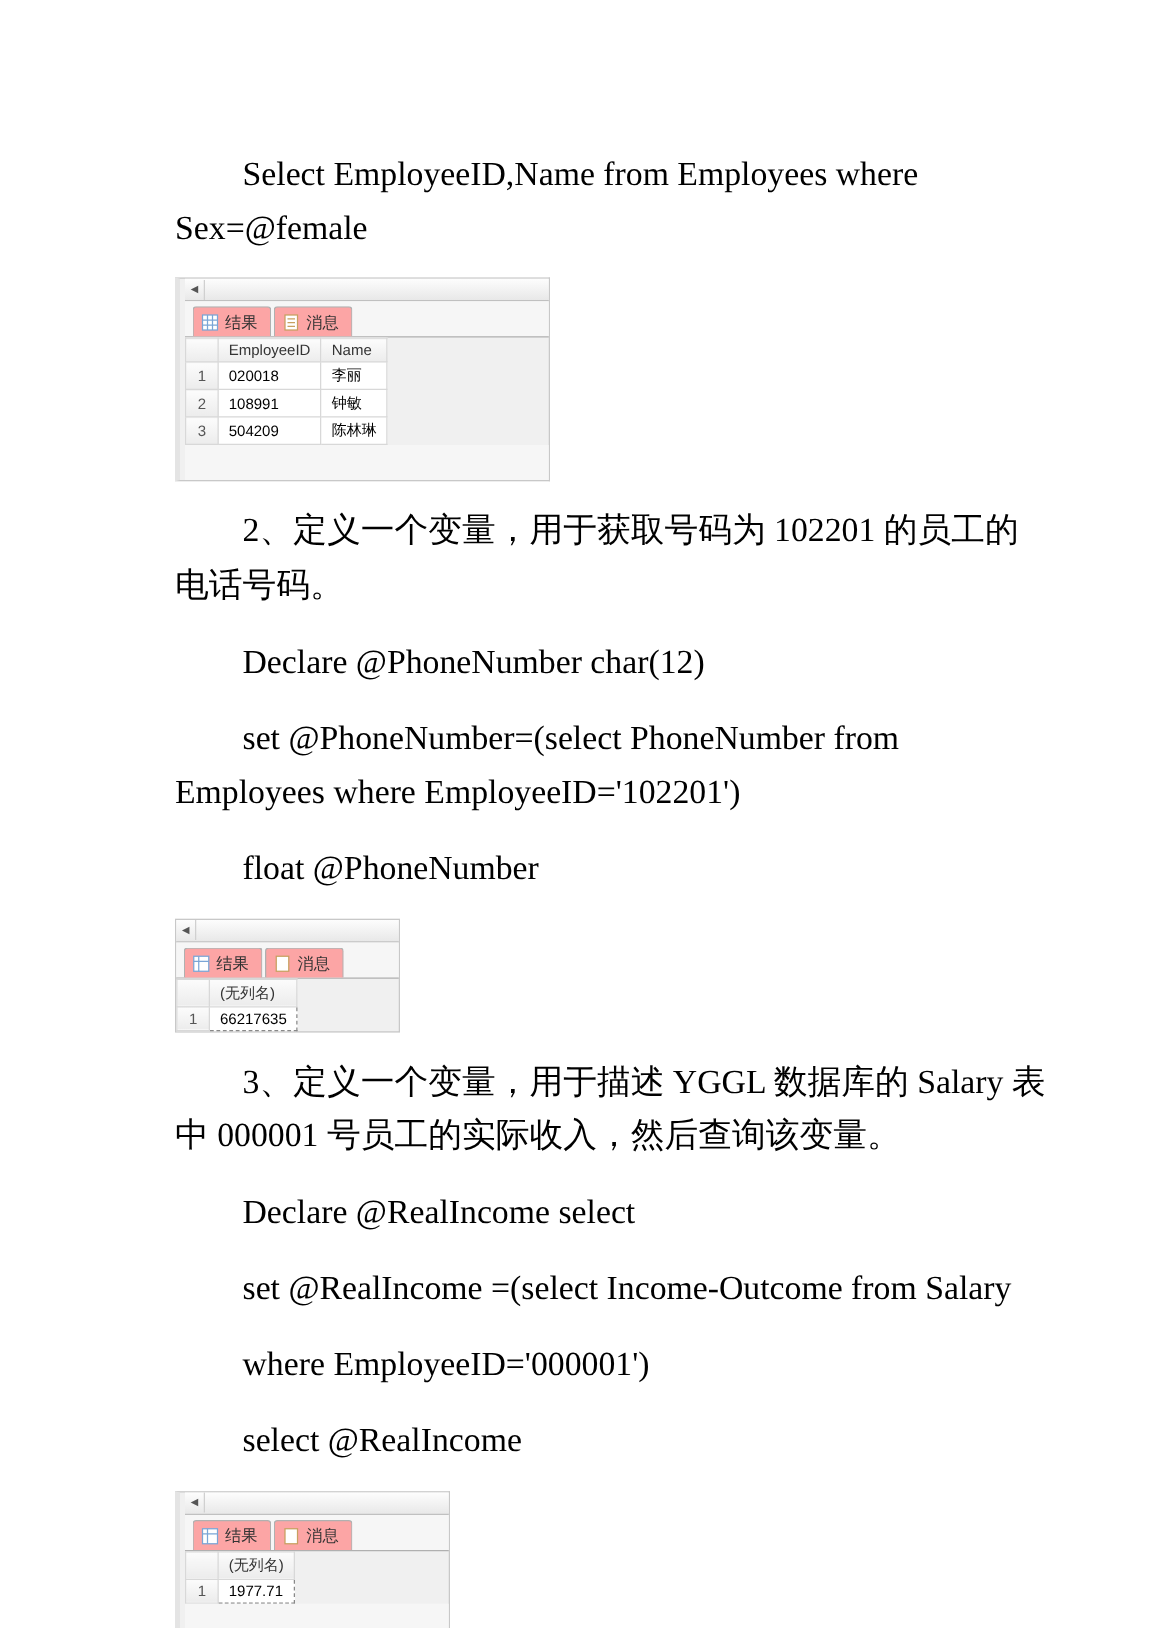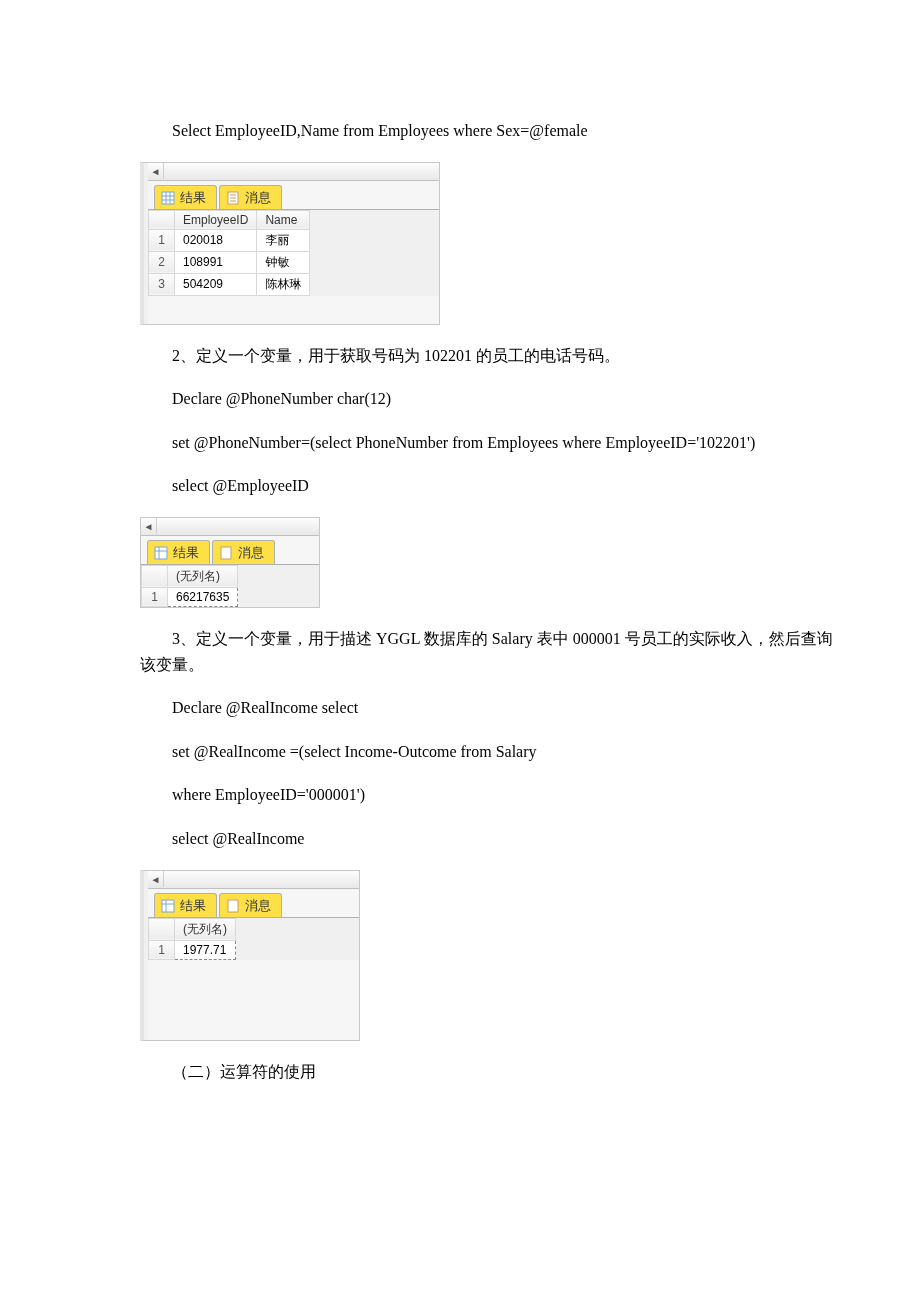--- a/index.html
+++ b/index.html
@@ -4,21 +4,21 @@
 <style>
   * { box-sizing: border-box; margin: 0; padding: 0; }
   body {
     background: #ffffff;
     width: 920px;
     margin: 0 auto;
     font-family: "Times New Roman", SimSun, serif;
     color: #000;
     padding: 100px 80px 60px 140px;
   }
-  .para { font-size: 16px; line-height: 1.6; margin: 18px 0; }
+  .para { font-size: 27px; line-height: 1.6; margin: 18px 0; }
   .indent { text-indent: 2em; }
   .result-block { margin: 8px 0 8px 0; }
   .result-frame {
     background: #f0f0f0;
     border: 1px solid #c8c8c8;
     display: inline-block;
   }
   .result-frame.withleft { border-left: 4px solid #e4e4e4; padding-left: 4px; }
   .scroll-corner {
     height: 18px;
@@ -33,21 +33,21 @@
     color: #555; font-size: 10px;
     border-right: 1px solid #d0d0d0;
   }
   .tabs {
     display: flex;
     background: #f6f6f6;
     padding: 4px 6px 0 6px;
     gap: 2px;
   }
   .tab {
-    background: #fde047;
+    background: #fca5a5;
     border: 1px solid #b0b0b0;
     border-bottom: none;
     border-radius: 3px 3px 0 0;
     padding: 3px 10px 2px 6px;
     font-family: "Microsoft YaHei", SimSun, sans-serif;
     font-size: 13px;
     display: flex;
     align-items: center;
     gap: 5px;
     color: #333;
@@ -146,21 +146,21 @@
       </tr>
     </tbody>
       </table>
     <div style="height:28px; background:#f6f6f6;"></div>
   </div>
 </div>
 
 <p class="para indent">2、定义一个变量，用于获取号码为 102201 的员工的电话号码。</p>
 <p class="para indent">Declare @PhoneNumber char(12)</p>
 <p class="para indent">set @PhoneNumber=(select PhoneNumber from Employees where EmployeeID='102201')</p>
-<p class="para indent">select @EmployeeID</p>
+<p class="para indent">float @PhoneNumber</p>
 
 <div class="result-block watermark-wrap">
   <div class="result-frame" style="width:180px;">
     <div class="scroll-corner">
       <span class="arrow">◄</span>
     </div>
     <div class="tabs">
       <div class="tab">
         <svg class="ticon" viewBox="0 0 14 14">
             <rect x="1" y="1" width="12" height="12" fill="#fff" stroke="#7aa5d6"></rect>

